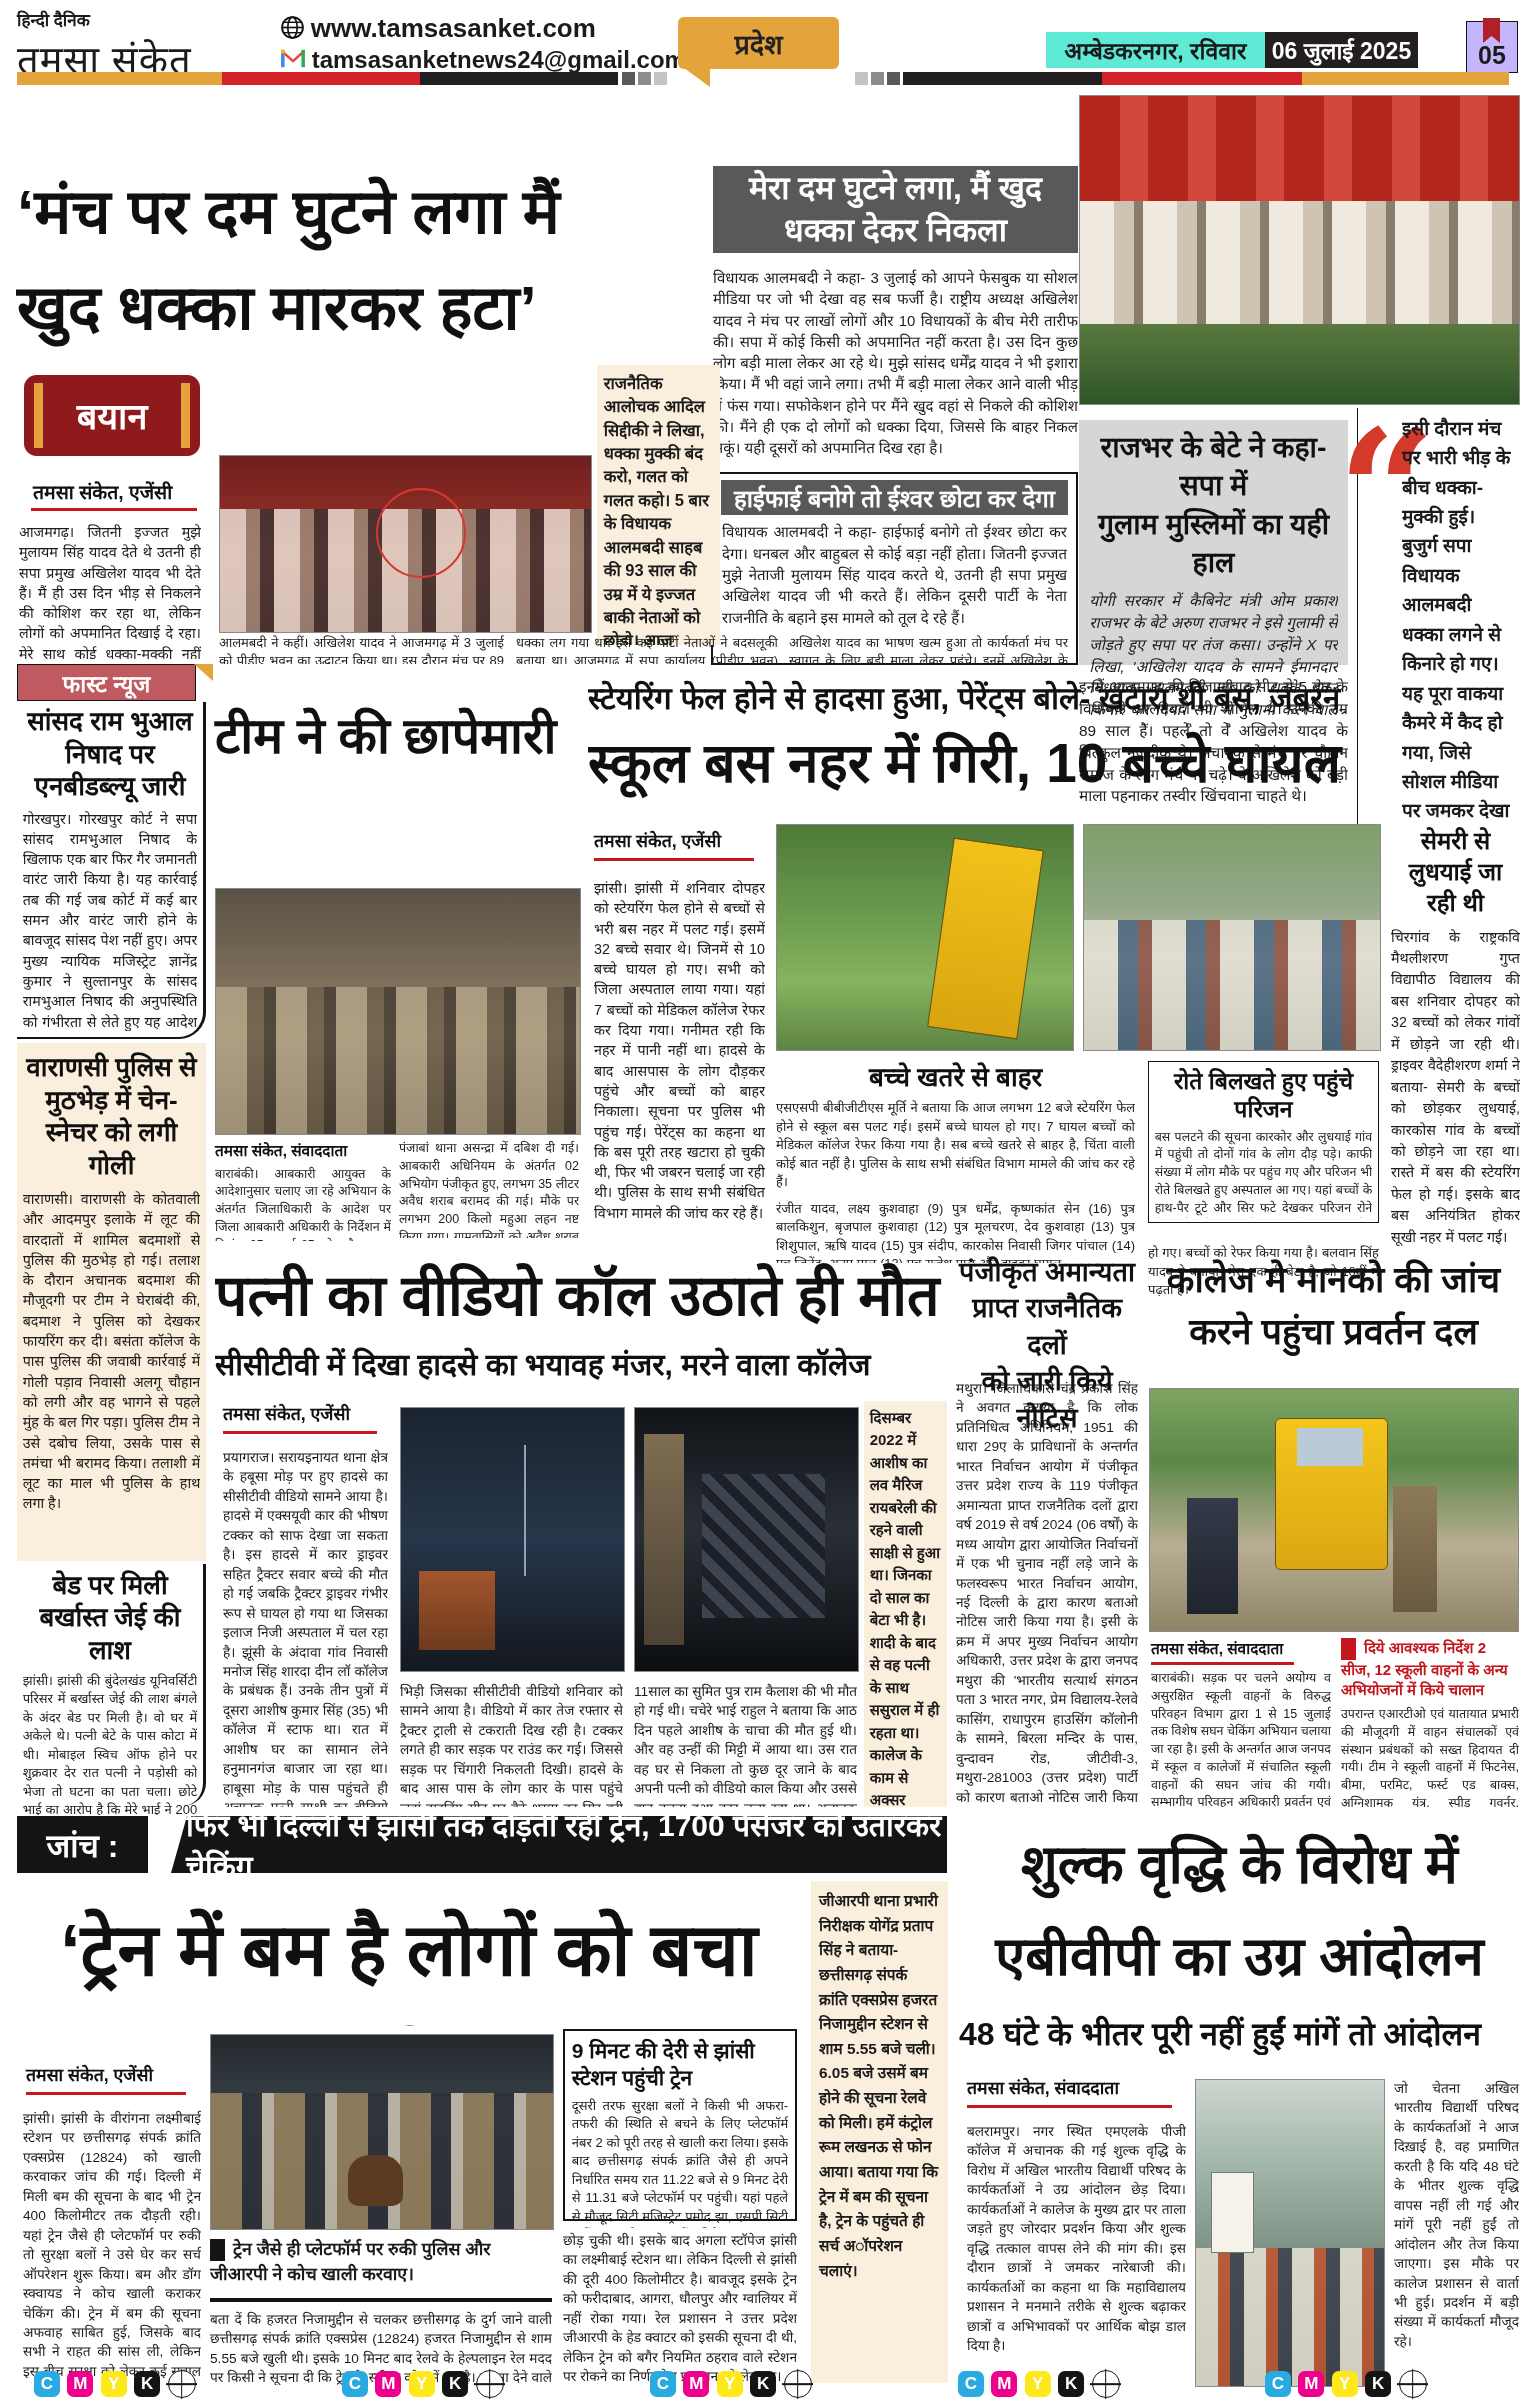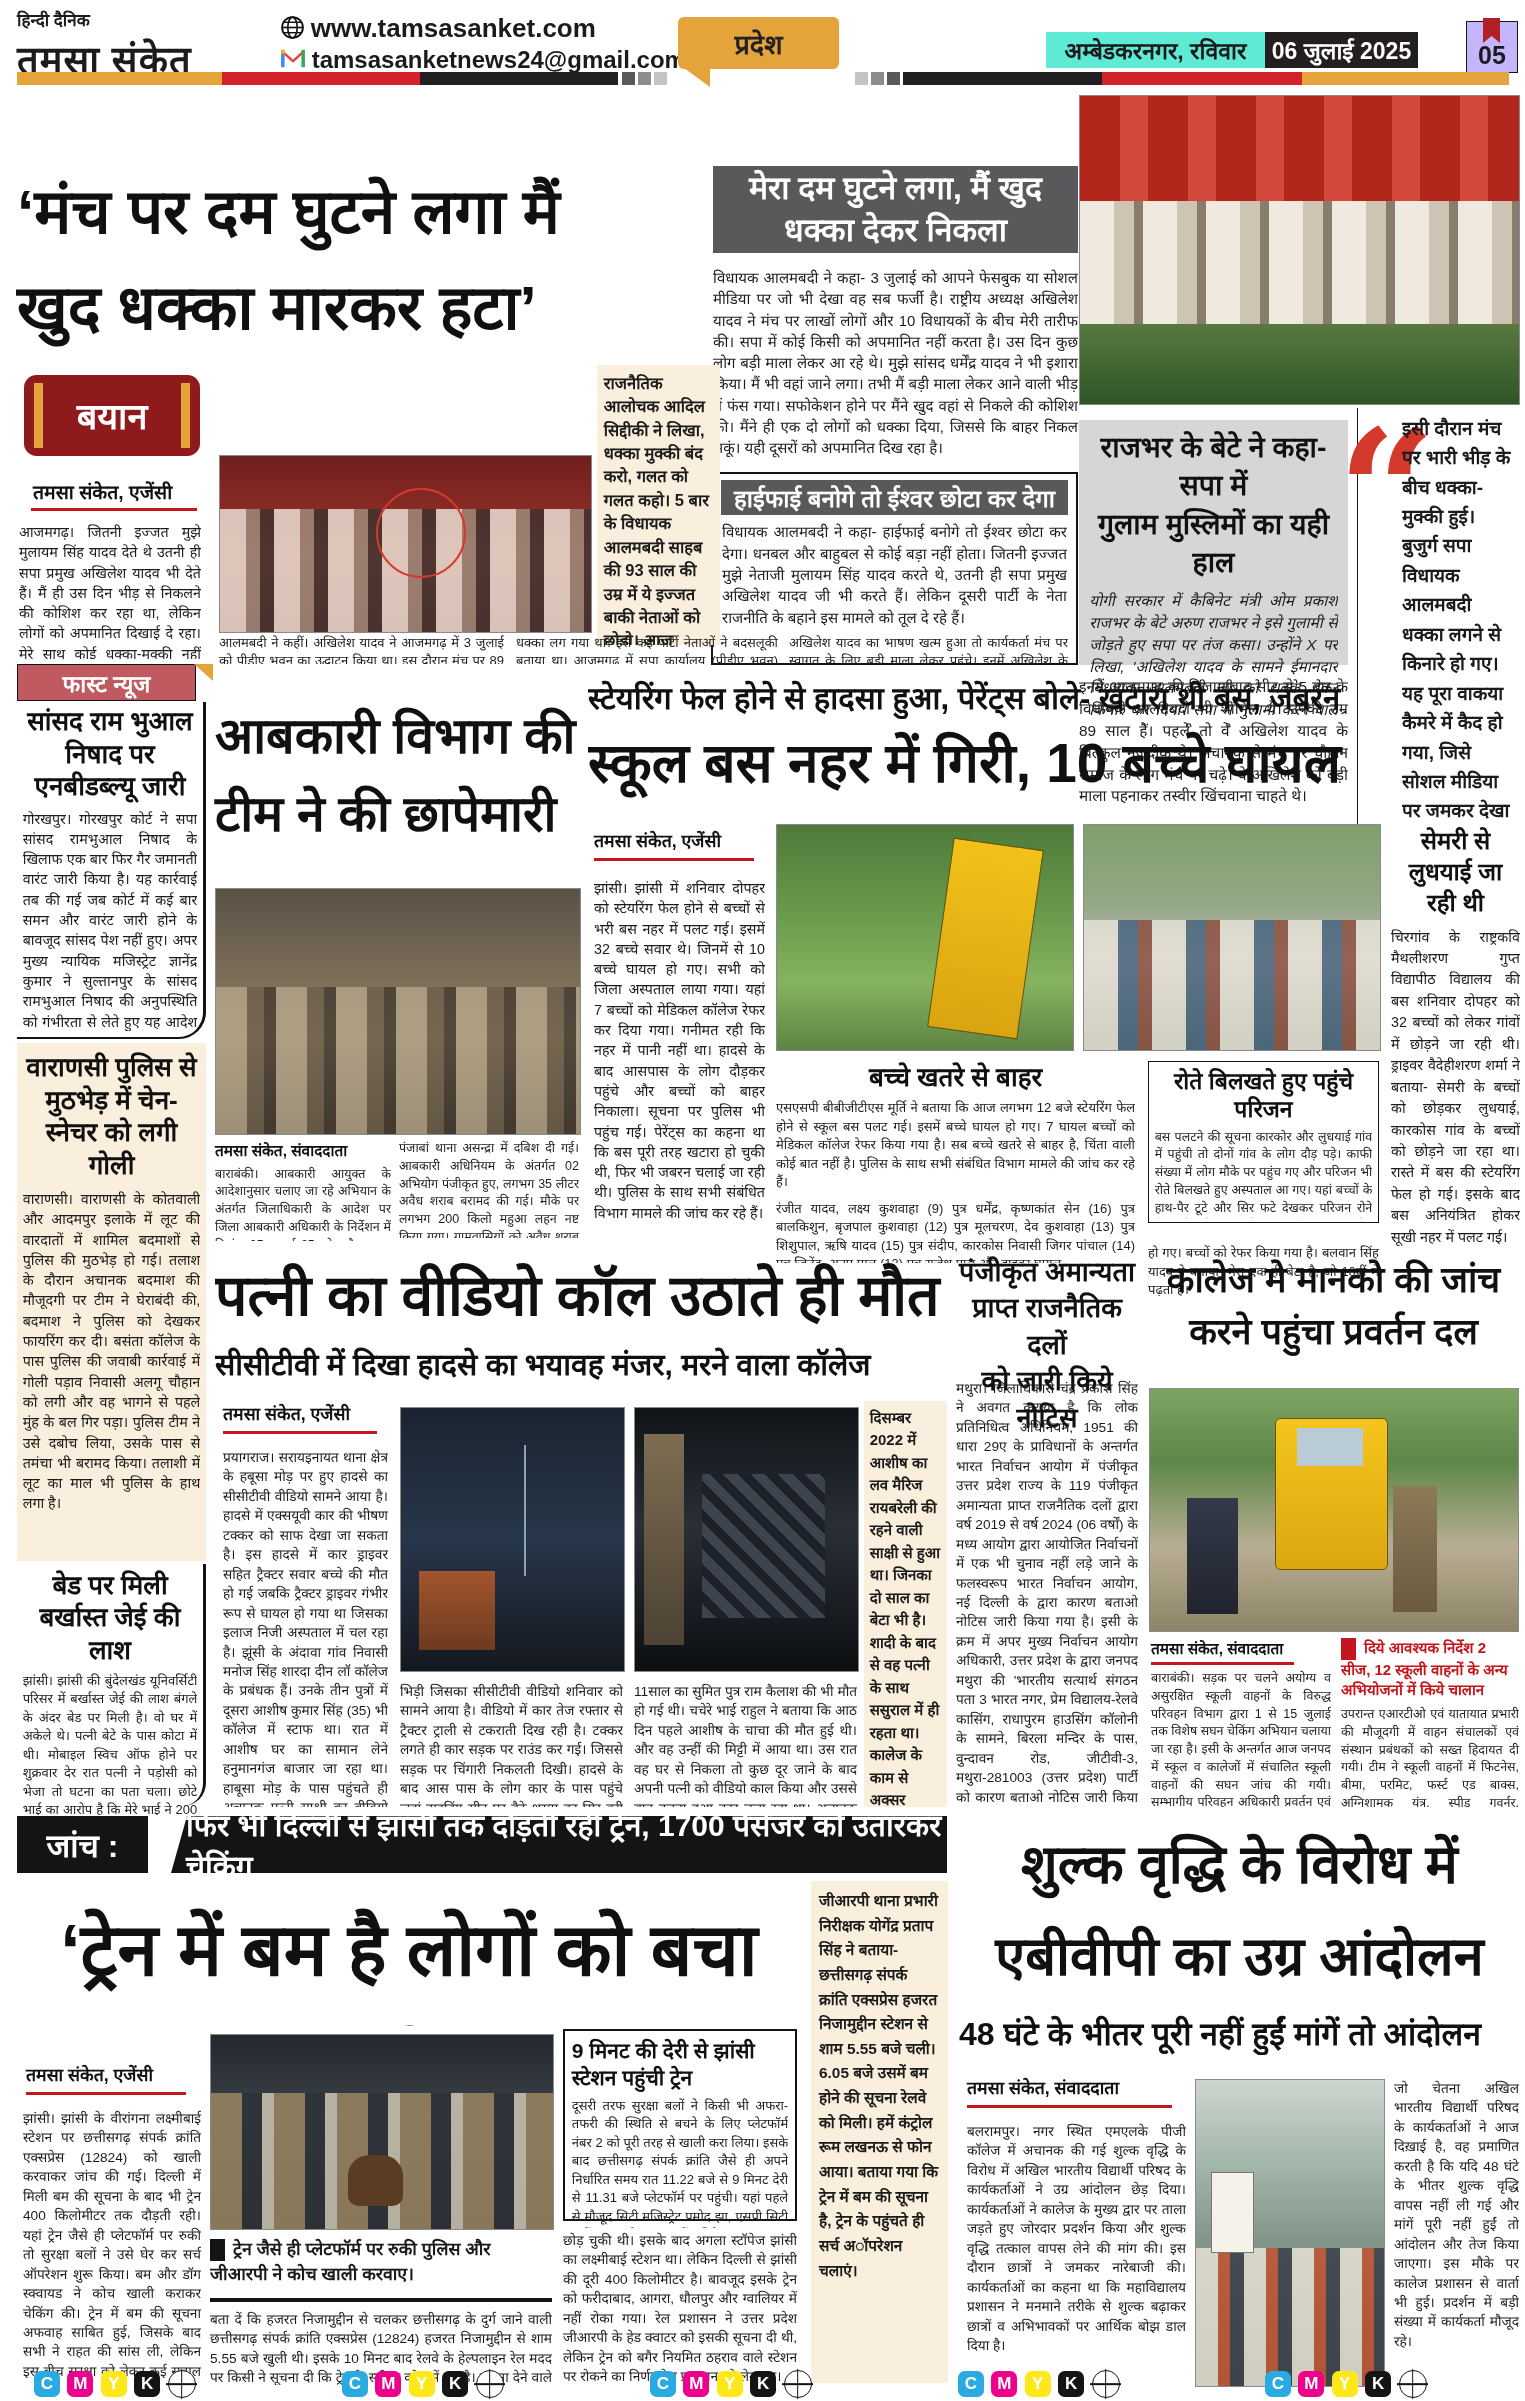--- a/index.html
+++ b/index.html
@@ -28,21 +28,21 @@
   .tailtri{position:absolute;width:0;height:0;border-left:26px solid transparent;border-top:19.4px solid #e5a33c;}
   .capsq{display:inline-block;width:15px;height:21.7px;background:#141414;margin-right:8px;vertical-align:middle;}
 </style>
 </head>
 <body>
 
 <div id="page">
 
   <div class="abs" style="left:17px;top:8px;width:257px;">
     <div style="font-size:17px;font-weight:700;">हिन्दी दैनिक</div>
-    <div style="font-size:38px;font-weight:700;letter-spacing:1.1px;margin-top:1.1px;">तमसा संकेत</div>
+    <div style="font-size:38px;font-weight:400;letter-spacing:1.1px;margin-top:1.1px;">तमसा संकेत</div>
   </div>
 
   <div class="abs" style="left:280px;top:12.5px;">
     <div style="display:flex;align-items:center;gap:5.7px;">
       <span>
         <svg width="25" height="25" viewBox="0 0 24 24">
             <circle cx="12" cy="12" r="10" fill="none" stroke="#111" stroke-width="1.8"></circle>
             <ellipse cx="12" cy="12" rx="4.5" ry="10" fill="none" stroke="#111" stroke-width="1.6"></ellipse>
             <line x1="2" y1="12" x2="22" y2="12" stroke="#111" stroke-width="1.6"></line>
             <line x1="3.5" y1="7" x2="20.5" y2="7" stroke="#111" stroke-width="1.4"></line>
@@ -166,21 +166,20 @@
     <div class="cardtitle" style="font-size:26px;">वाराणसी पुलिस से मुठभेड़ में चेन-स्नेचर को लगी गोली</div>
     <div class="bt" style="margin-top:8px;height:388px;font-size:14.3px;">वाराणसी। वाराणसी के कोतवाली और आदमपुर इलाके में लूट की वारदातों में शामिल बदमाशों से पुलिस की मुठभेड़ हो गई। तलाश के दौरान अचानक बदमाश की मौजूदगी पर टीम ने घेराबंदी की, बदमाश ने पुलिस को देखकर फायरिंग कर दी। बसंता कॉलेज के पास पुलिस की जवाबी कार्रवाई में गोली पड़ाव निवासी अलगू चौहान को लगी और वह भागने से पहले मुंह के बल गिर पड़ा। पुलिस टीम ने उसे दबोच लिया, उसके पास से तमंचा भी बरामद किया। तलाशी में लूट का माल भी पुलिस के हाथ लगा है।</div>
   </div>
 
   <div class="abs" style="left:17px;top:1564px;width:189px;height:242px;border-right:3.4px solid #141414;border-radius:0 0 23px 0;padding:4.6px 5.7px;box-sizing:border-box;background:#fff;">
     <div class="cardtitle" style="font-size:26px;">बेड पर मिली बर्खास्त जेई की लाश</div>
     <div class="bt" style="margin-top:5.7px;height:143px;font-size:13px;">झांसी। झांसी की बुंदेलखंड यूनिवर्सिटी परिसर में बर्खास्त जेई की लाश बंगले के अंदर बेड पर मिली है। वो घर में अकेले थे। पत्नी बेटे के पास कोटा में थी। मोबाइल स्विच ऑफ होने पर शुक्रवार देर रात पत्नी ने पड़ोसी को भेजा तो घटना का पता चला। छोटे भाई का आरोप है कि मेरे भाई ने 200 करोड़ रुपए का घोटाला उजागर किया था। इसके बाद उनको बर्खास्त कर दिया गया।</div>
   </div>
 
   <div class="abs" style="left:215px;top:698px;width:364px;">
-    <div class="hl" style="font-size:50px;line-height:1.55;">आबकारी विभाग की</div>
     <div class="hl" style="font-size:50px;line-height:1.55;">टीम ने की छापेमारी</div>
   </div>
   <div class="photo" style="left:215px;top:888px;width:364px;height:245px;background:linear-gradient(180deg,#5a5246 0%,#7a6d58 35%,#93836a 60%,#4c4336 100%);">
     <div class="abs" style="left:0;top:40%;width:100%;height:60%;background:repeating-linear-gradient(90deg,#b8a98c 0 31px,#6b5d49 31px 48px,#3e362c 48px 60px);opacity:0.75;"></div>
   </div>
   <div class="abs" style="left:215px;top:1140px;width:176px;">
     <div class="byline" style="font-size:15.4px;">तमसा संकेत, संवाददाता</div>
     <div class="bt" style="margin-top:4.6px;height:75px;font-size:12.5px;">बाराबंकी। आबकारी आयुक्त के आदेशानुसार चलाए जा रहे अभियान के अंतर्गत जिलाधिकारी के आदेश पर जिला आबकारी अधिकारी के निर्देशन में दिनांक 05 जुलाई 25 को अवैध शराब के विरुद्ध निरीक्षक क्षेत्र 3 एवं क्षेत्र 2 रामसनेही घाट की संयुक्त टीमों द्वारा मय पुलिस बल ग्राम दुर्बली, अकबरपुर,</div>
   </div>
   <div class="abs bt" style="left:399px;top:1140px;width:180px;height:98px;font-size:12.5px;">पंजाबां थाना असन्द्रा में दबिश दी गई। आबकारी अधिनियम के अंतर्गत 02 अभियोग पंजीकृत हुए, लगभग 35 लीटर अवैध शराब बरामद की गई। मौके पर लगभग 200 किलो महुआ लहन नष्ट किया गया। ग्रामवासियों को अवैध शराब से होने वाले दुष्परिणामों से जागरूक किया गया एवं शराब निर्माण, परिवहन व बिक्री में संलिप्त न होने की अपील की गयी।</div>

